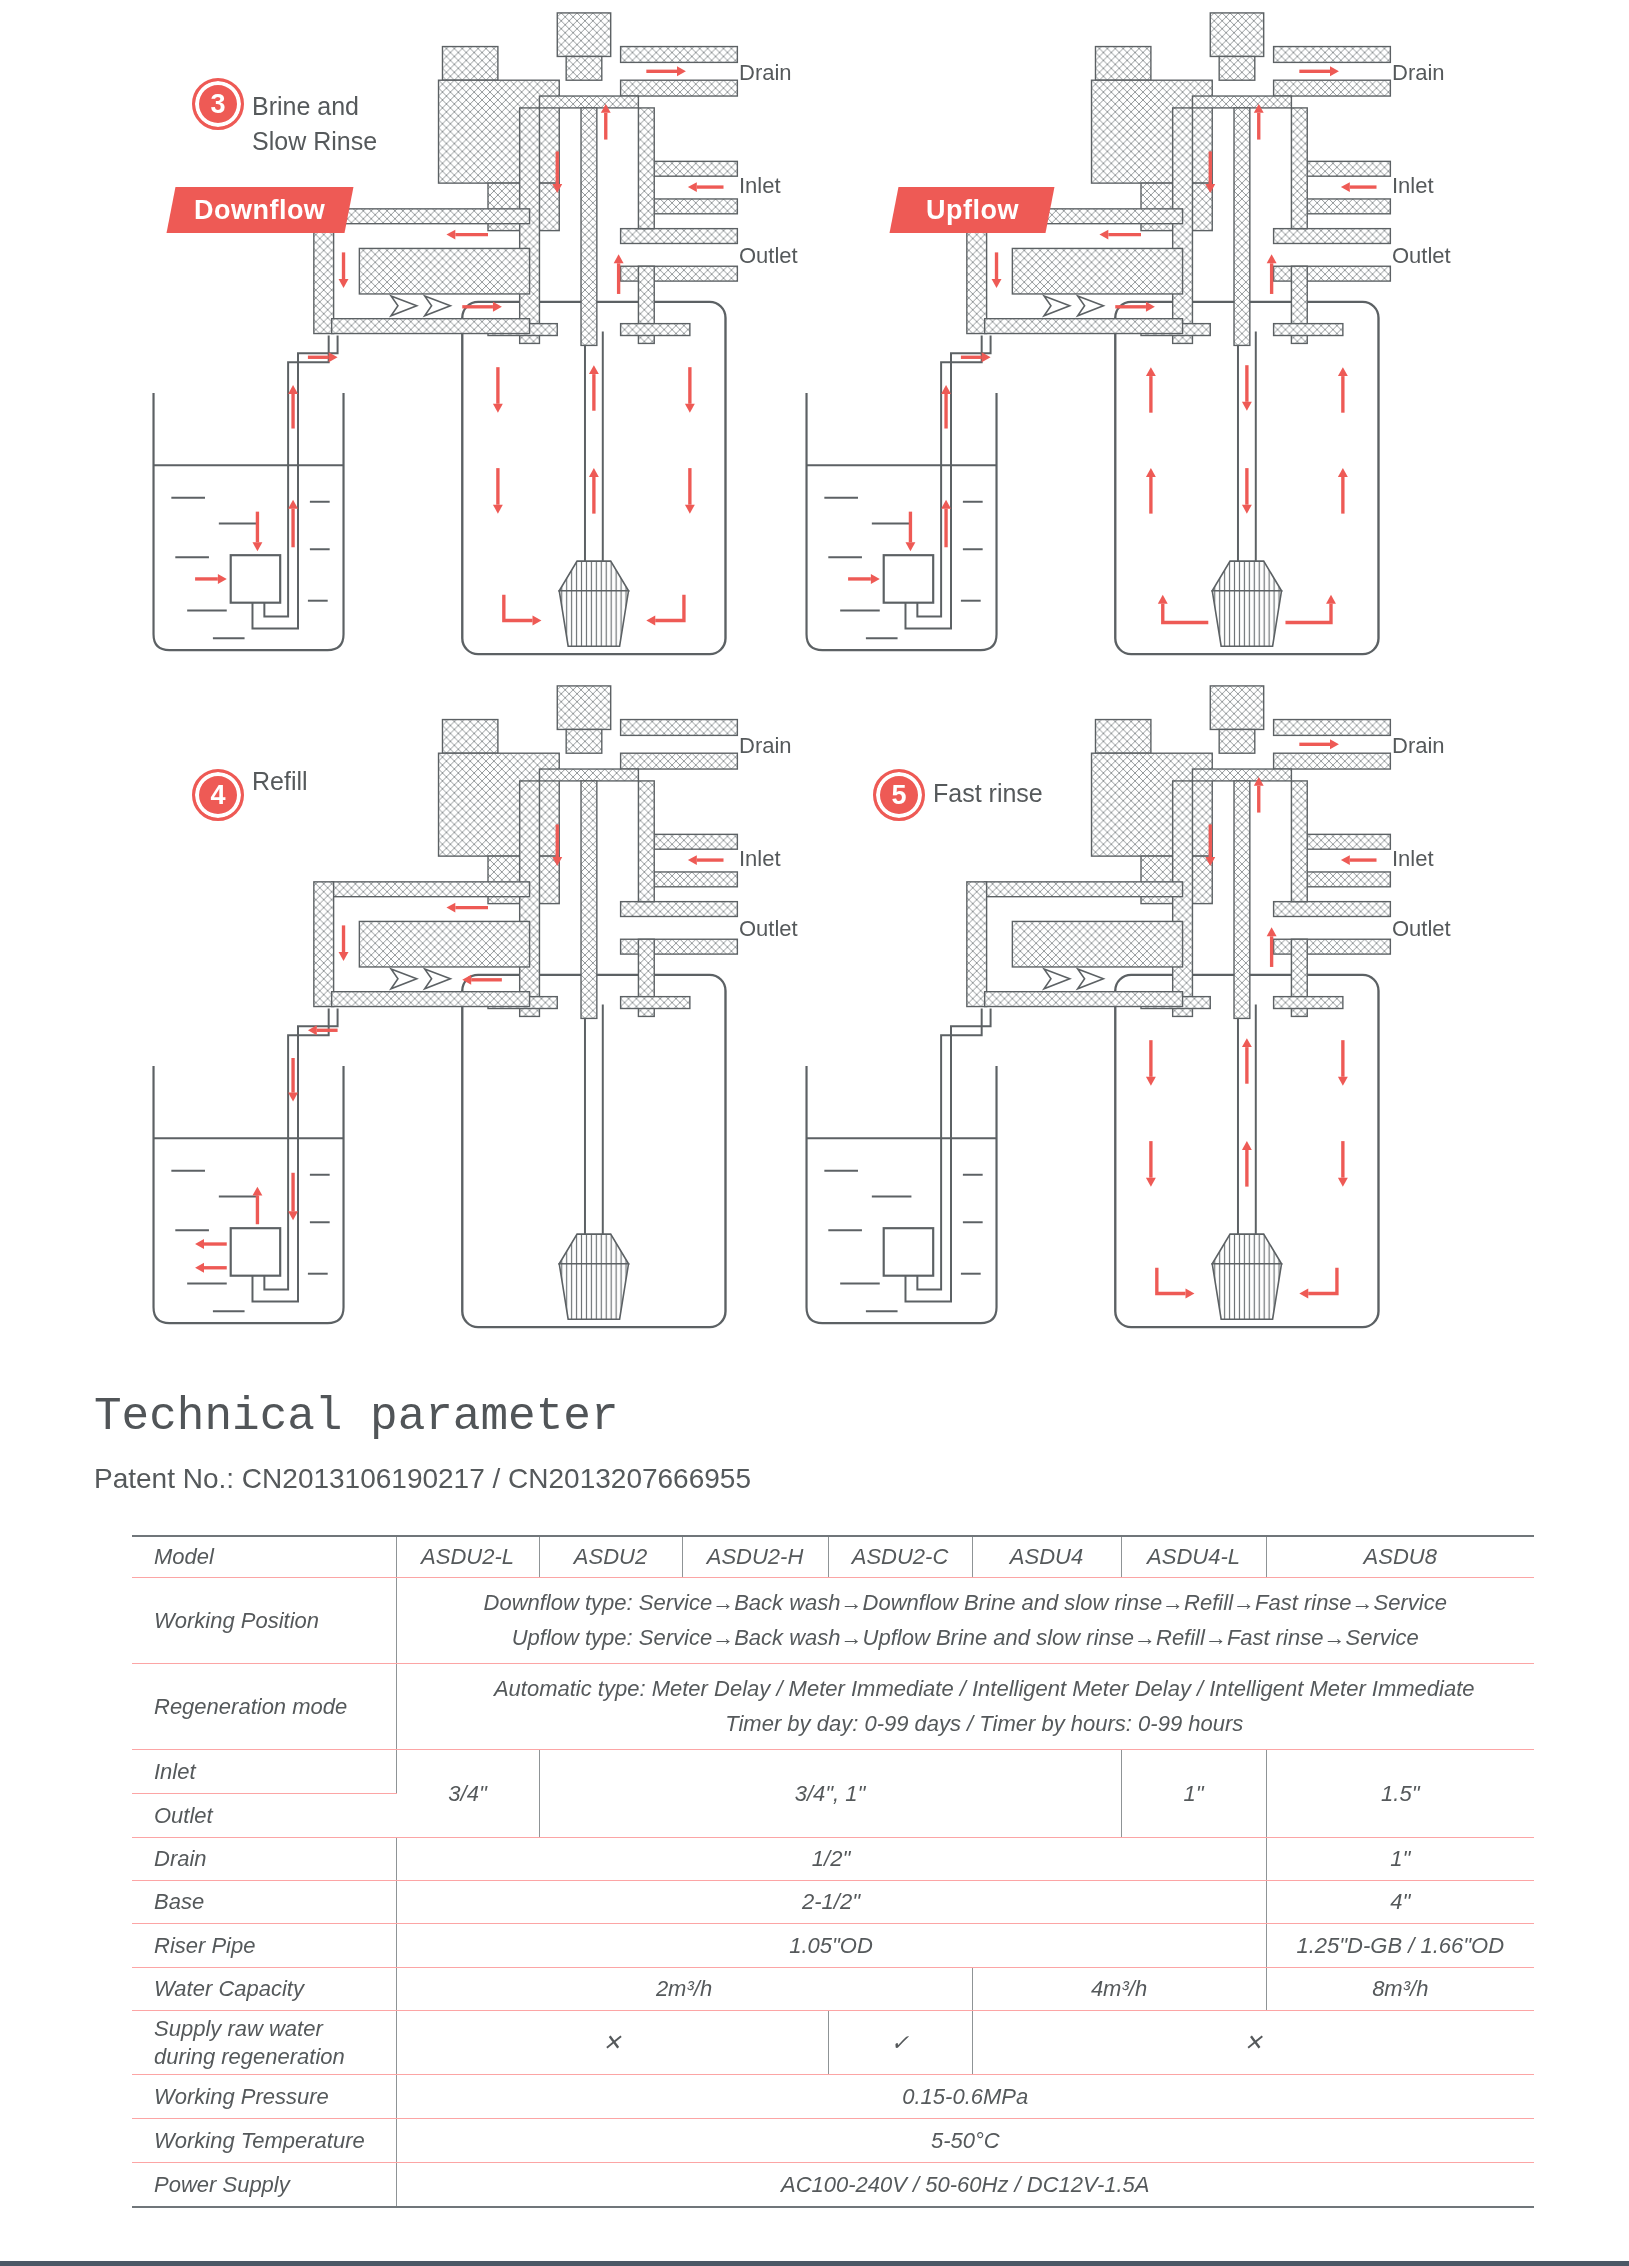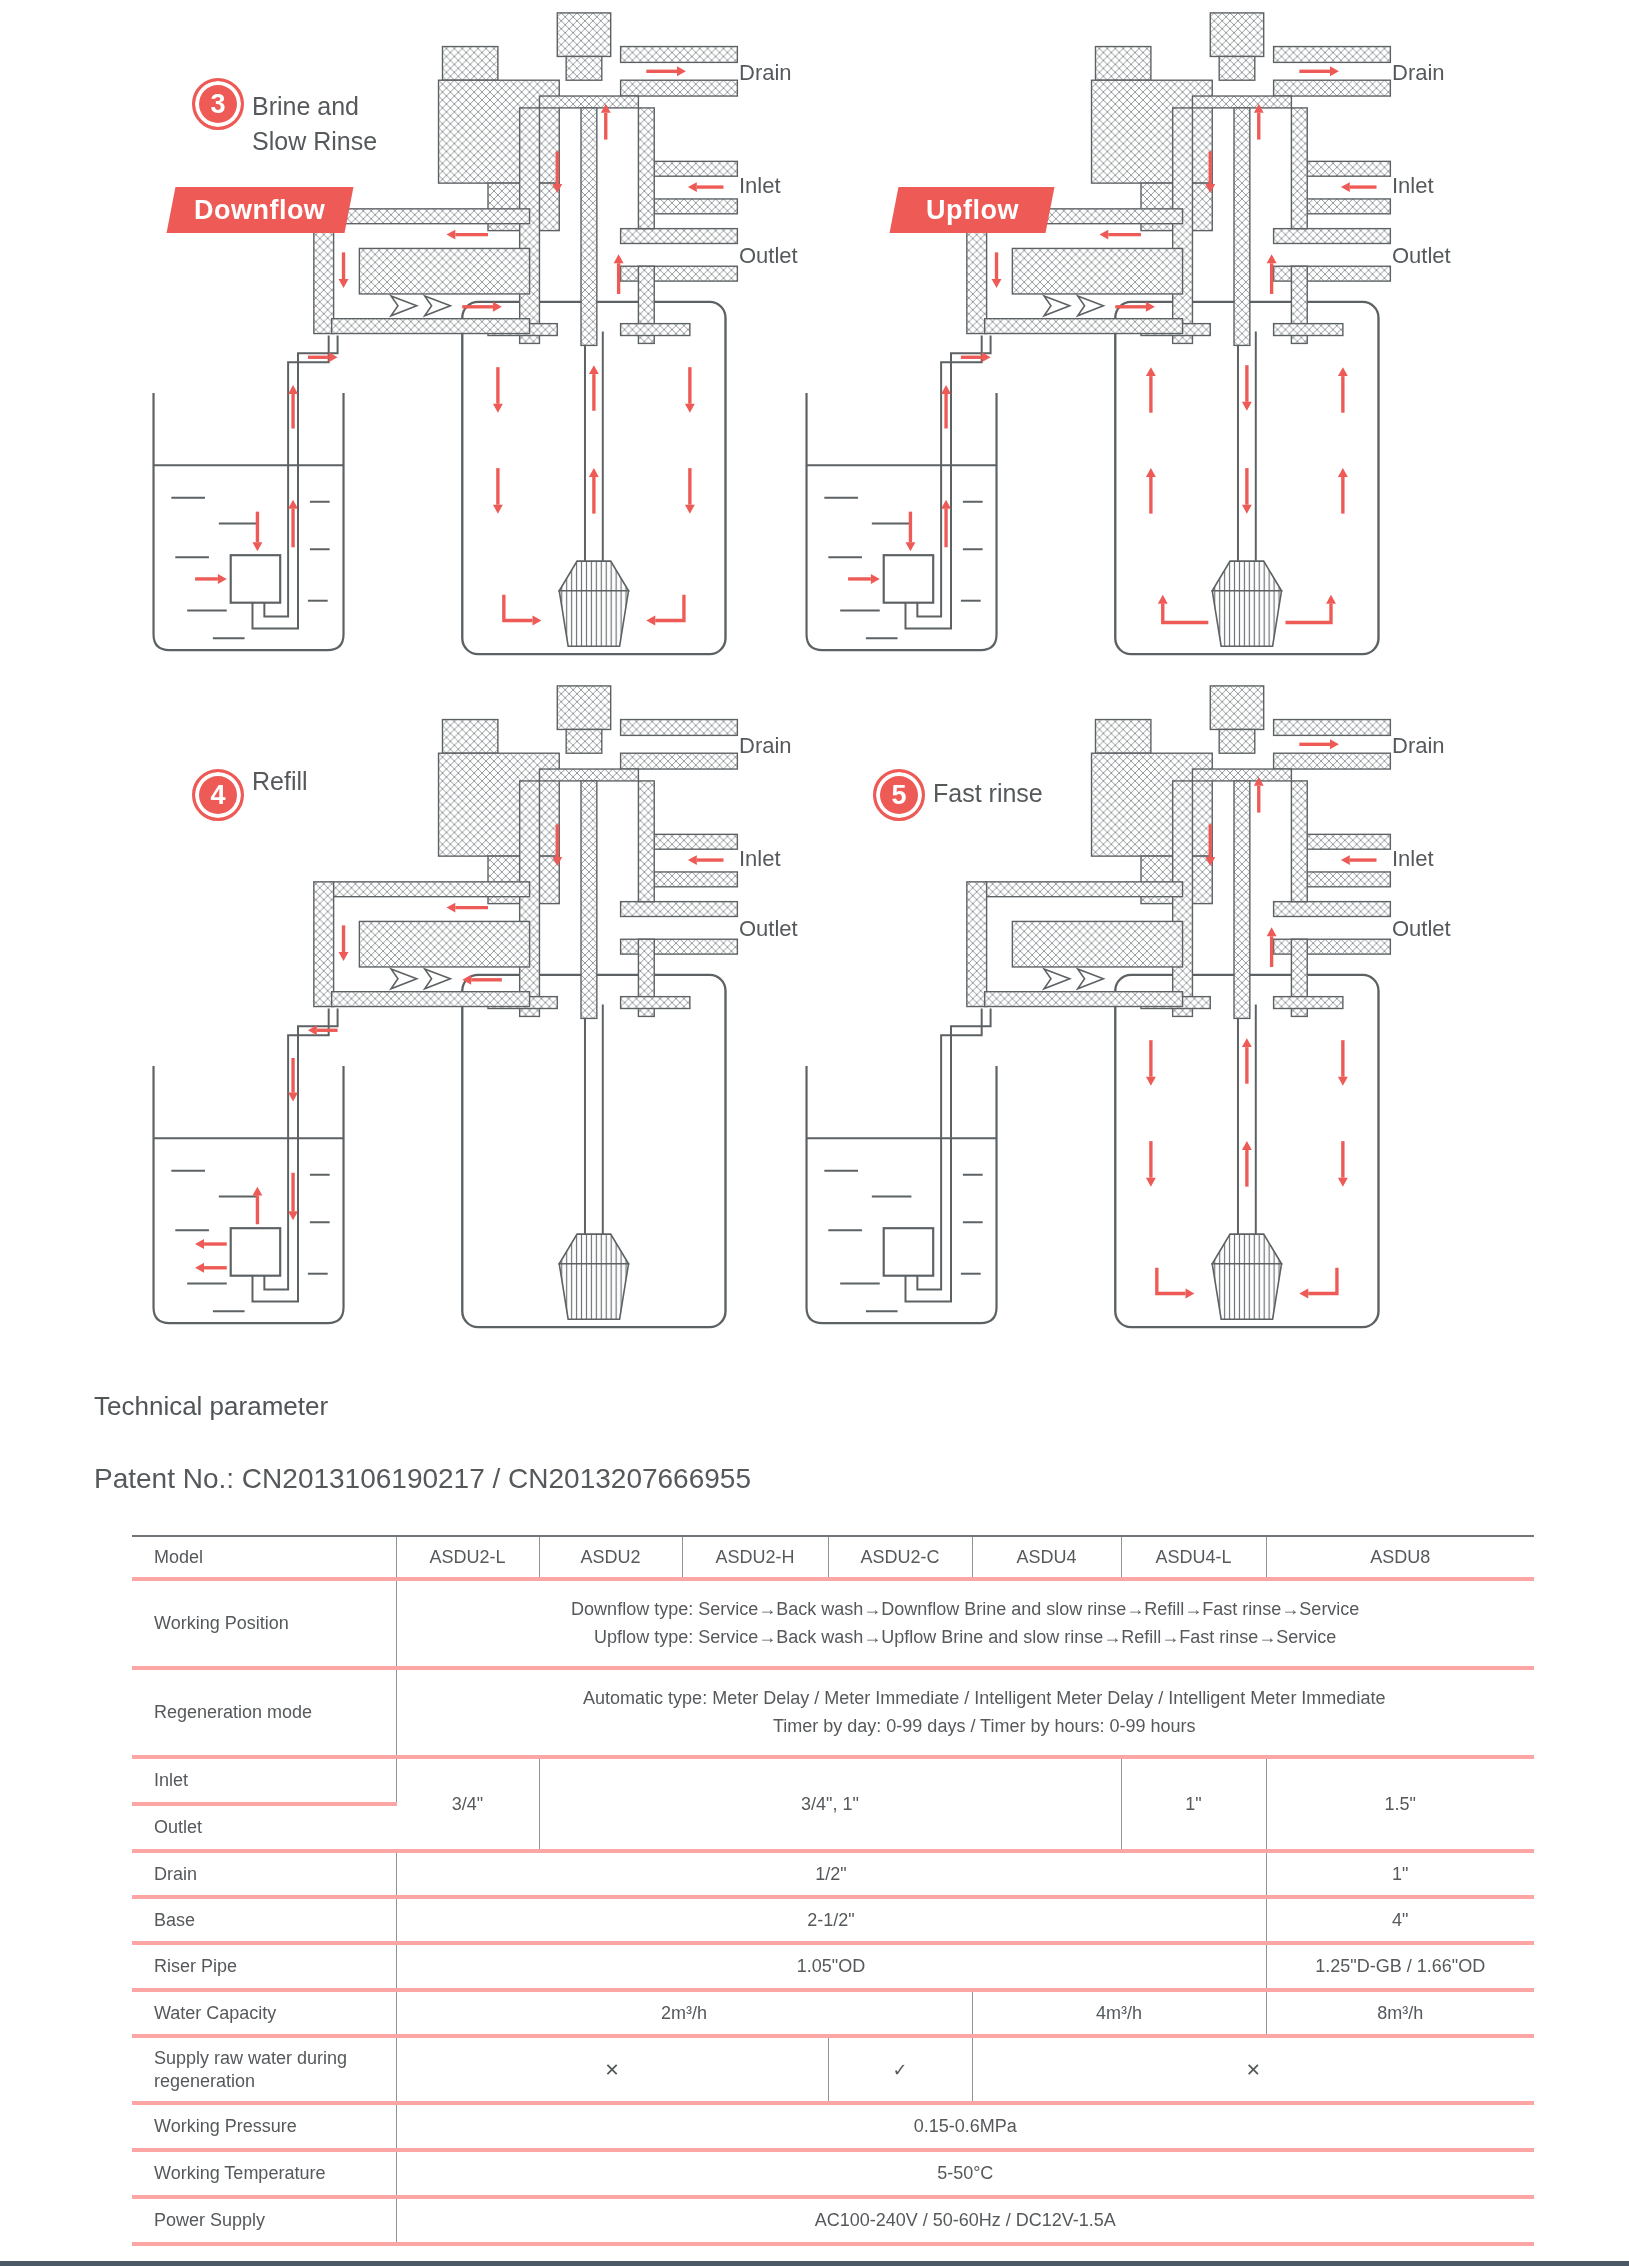--- a/index.html
+++ b/index.html
@@ -27,28 +27,28 @@
   .banner{position:absolute;height:46px;background:#ee5a55;transform:skewX(-11deg);
           display:flex;align-items:center;justify-content:center;}
   .banner span{transform:skewX(11deg);color:#fff;font-size:27px;font-weight:bold;letter-spacing:0.5px;}
   #p1 .banner{left:77px;top:182px;width:178px;}
   #p2 .banner{left:147px;top:182px;width:156px;}
 
   .port{position:absolute;left:645px;font-size:22px;color:#55595b;}
   .port-drain{top:55px;} .port-inlet{top:168px;} .port-outlet{top:238px;}
 
   
-  .heading{position:absolute;left:94px;top:1391px;font-size:26px;color:#515558;font-weight:500;}
+  .heading{position:absolute;left:94px;top:1391px;font-size:46px;color:#515558;font-weight:500;font-family:Liberation Mono, monospace;}
   .patent{position:absolute;left:94px;top:1463px;font-size:28px;color:#55595b;}
 
   table.tech{position:absolute;left:132px;top:1535px;width:1401px;border-collapse:collapse;
              table-layout:fixed;border-top:2px solid #70767a;border-bottom:2px solid #70767a;}
-  table.tech td,table.tech th{border-bottom:4px solid #fca5a5;border-right:1px solid #8f9496;
-             font-size:18px;font-weight:normal;color:#55595b;text-align:center;vertical-align:middle;
-             padding:2px 6px;}
+  table.tech td,table.tech th{border-bottom:1px solid #fca5a5;border-right:1px solid #8f9496;
+             font-size:22px;font-weight:normal;color:#55595b;text-align:center;vertical-align:middle;
+             padding:2px 6px;font-style:italic;}
   table.tech td:last-child,table.tech th:last-child{border-right:none;}
   table.tech .lbl{text-align:left;padding-left:22px;}
   .c-model-red{color:#e8534f;}
   tr.h40 td,tr.h40 th{height:36px;}
   tr.h86 td{height:81px;}
   tr.h43 td{height:39px;}
   tr.h42 td{height:38px;}
   tr.h64 td{height:59px;}
   .two-line div{line-height:1.55;}
   .left-block{text-align:left;padding-left:44px !important;}

